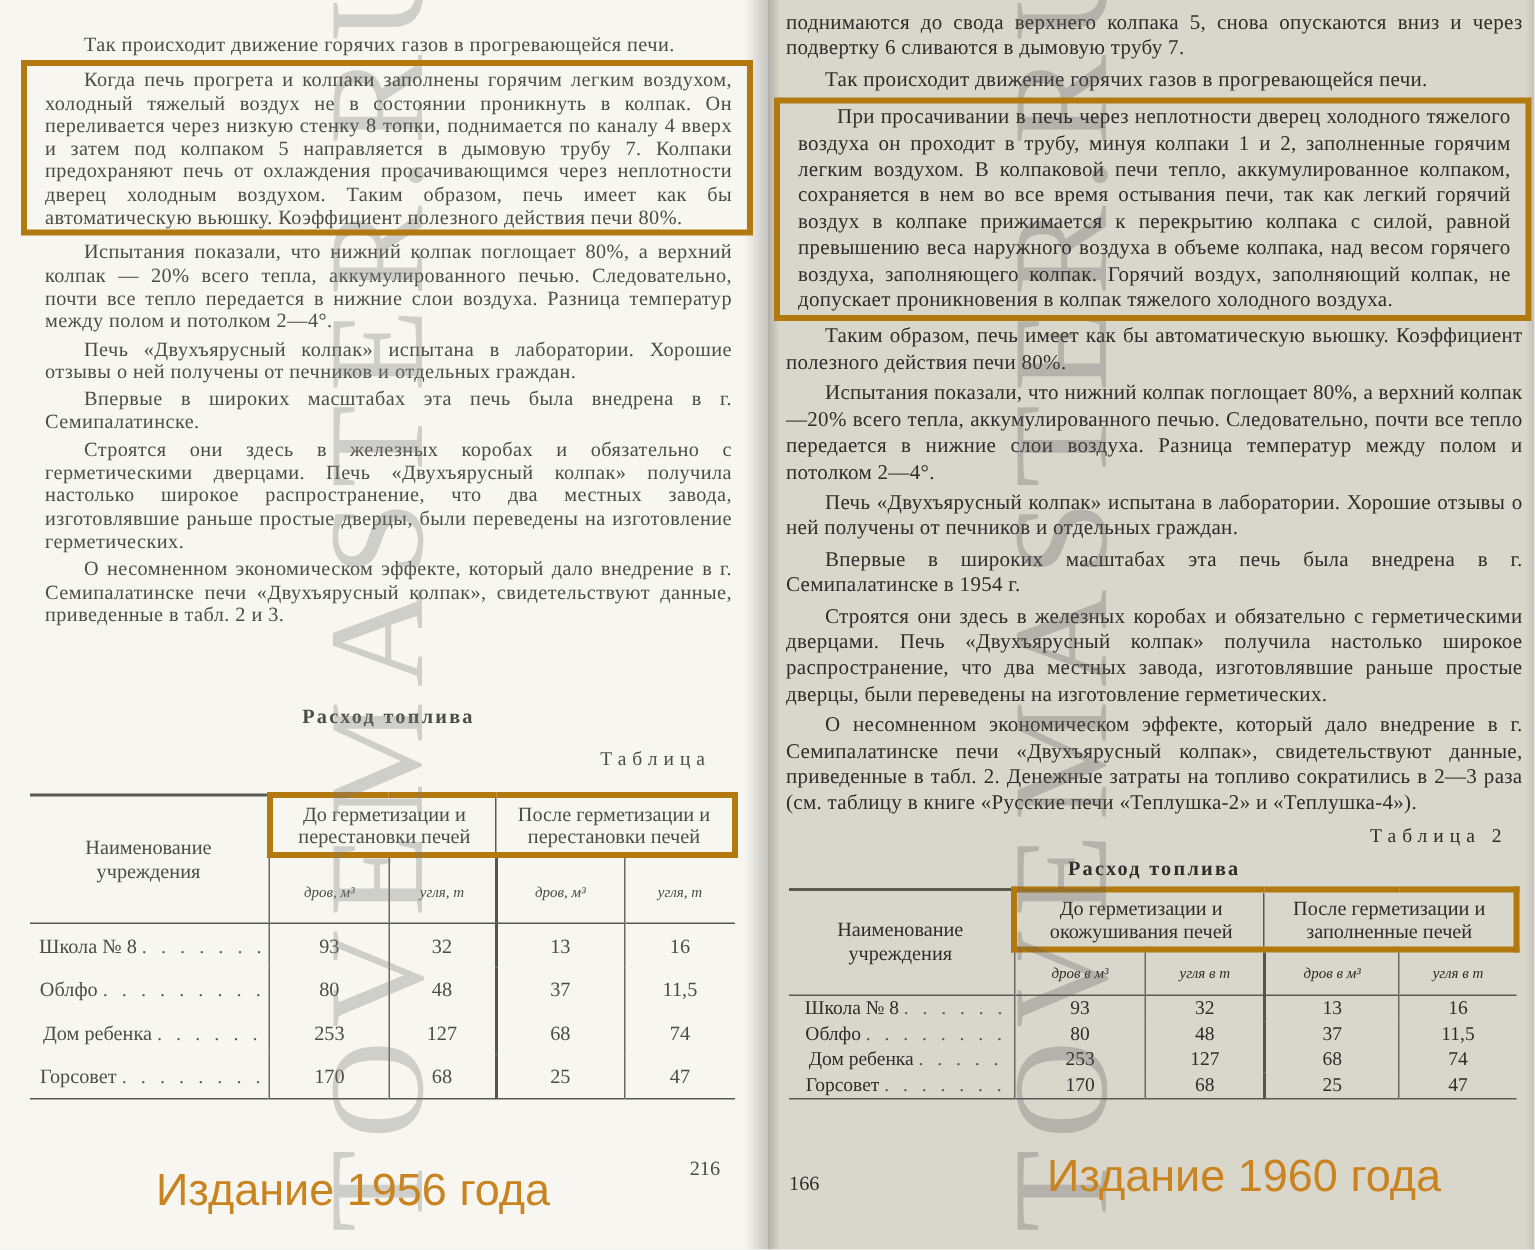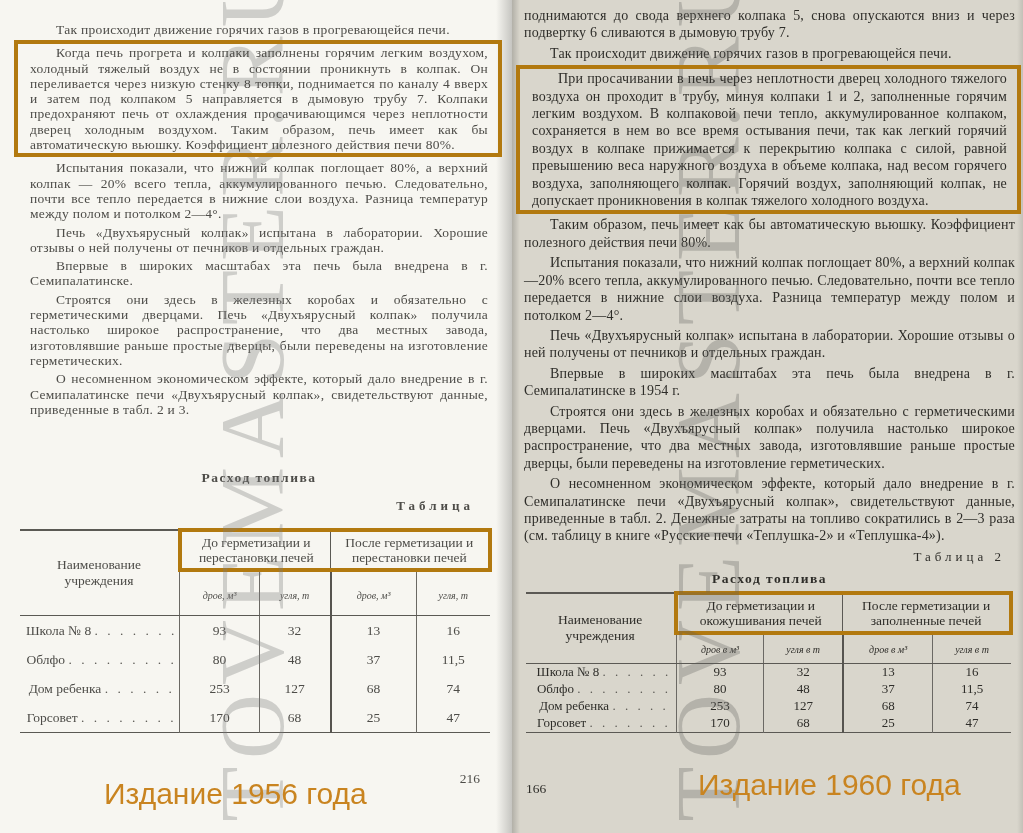--- a/index.html
+++ b/index.html
@@ -23,21 +23,21 @@
   .indent{text-indent:26px;}
 
   .hl-box{border:4px solid #b2790f;margin:2px -14px 3px -16px;padding:1px 10px 1px 12px;position:relative;z-index:4;background:transparent;}
   .page-right .hl-box{margin:2px -6px 2px -8px;}
   .hl-box .para{margin:0;}
 
   .tbl-title{text-align:center;font-weight:bold;letter-spacing:1.5px;}
   .page-left .tbl-title{font-size:13.5px;margin:53px 0 12px 0;}
   .page-right .tbl-title{font-size:13.5px;margin:6px 0 4px 0;}
   .tbl-label{text-align:right;letter-spacing:4px;}
-  .page-left .tbl-label{font-size:13px;margin:0 14px 14px 0;font-weight:bold;}
+  .page-left .tbl-label{font-size:13px;margin:0 14px 14px 0;}
   .page-right .tbl-label{font-size:13px;margin:4px 10px 0 0;}
 
   .table-wrap{margin:0 -4px 0 -10px;}
   .page-right .table-wrap{margin:0 2px 0 2px;}
   table.data-table{width:100%;border-collapse:collapse;border-top:2px solid #5b5954;border-bottom:1.5px solid #5b5954;}
   .data-table th,.data-table td{font-weight:normal;}
   .name-h{width:31%;text-align:center;vertical-align:middle;font-size:13.5px;line-height:16px;}
   .grp{font-size:13.5px;line-height:15px;text-align:center;padding:3px 2px;}
   .grp1{border:4px solid #b2790f;border-right:none;box-shadow:inset -1px 0 0 #5b5954;}
   .grp2{border:4px solid #b2790f;border-left:none;}

